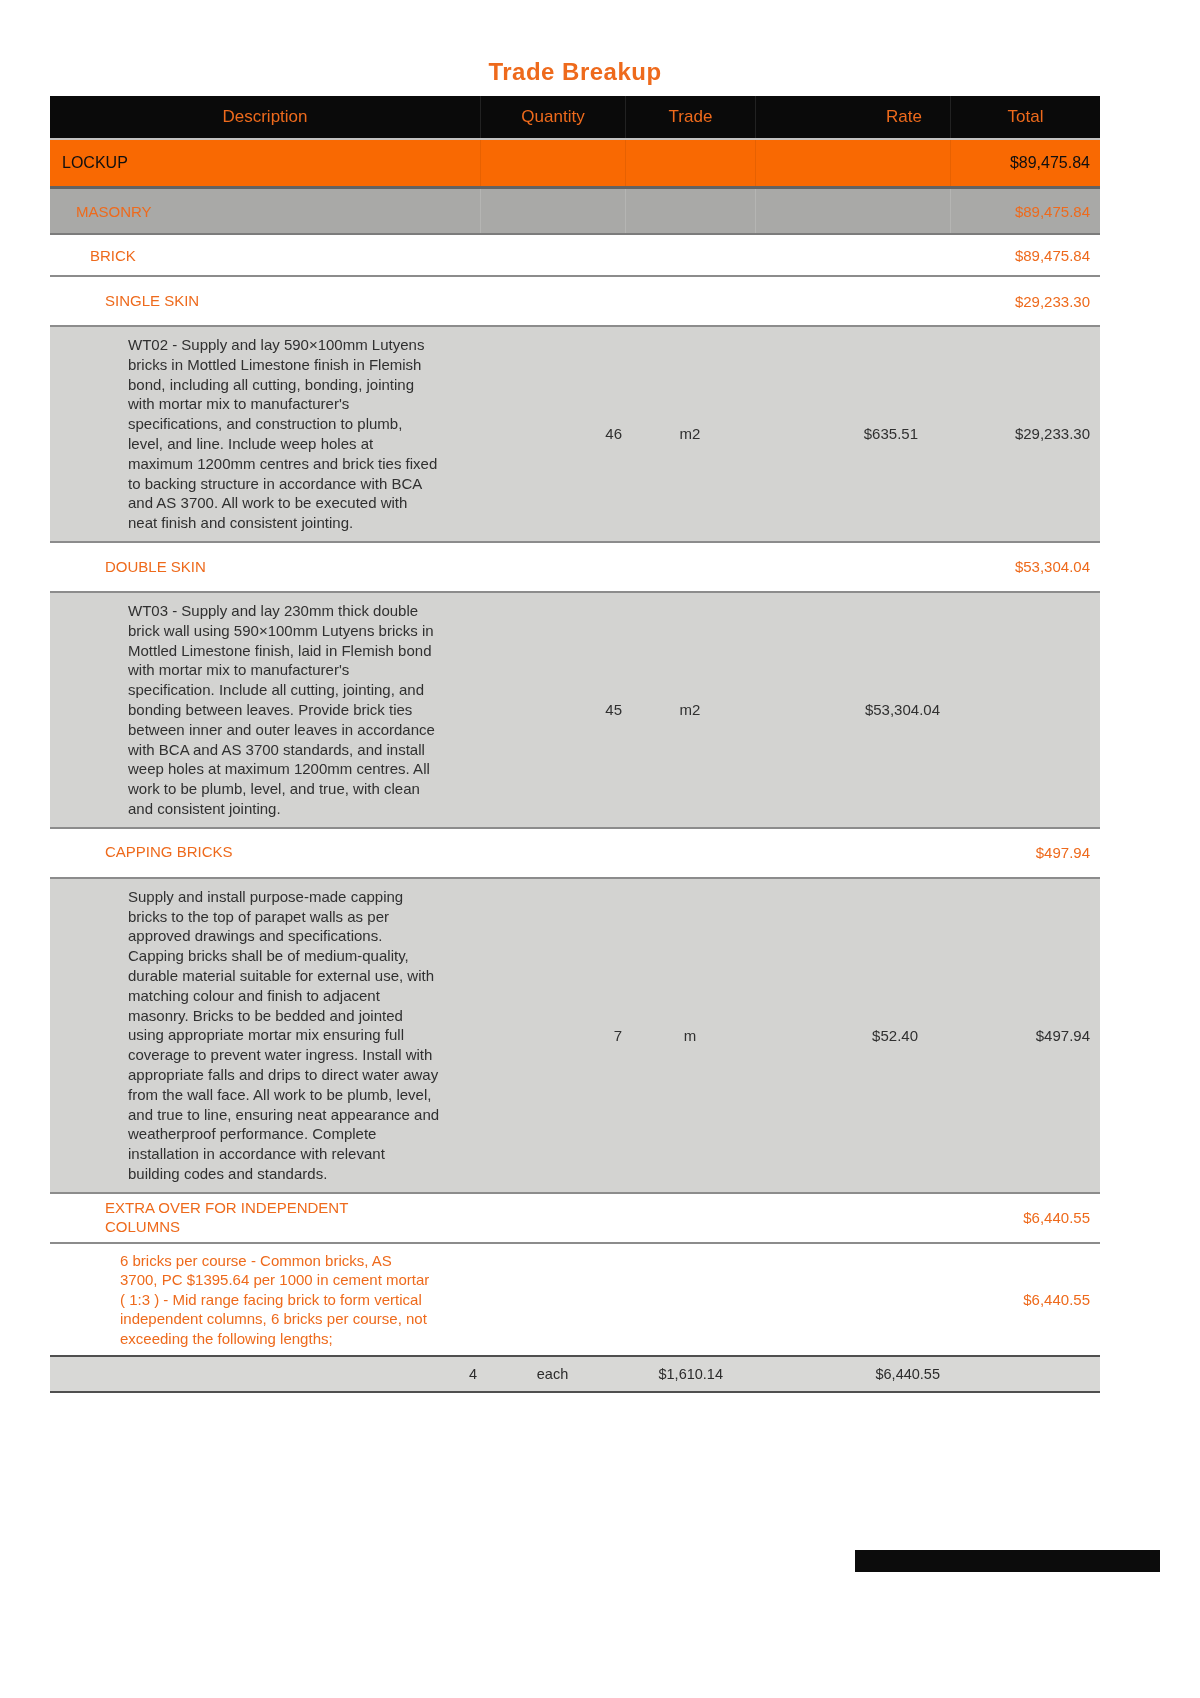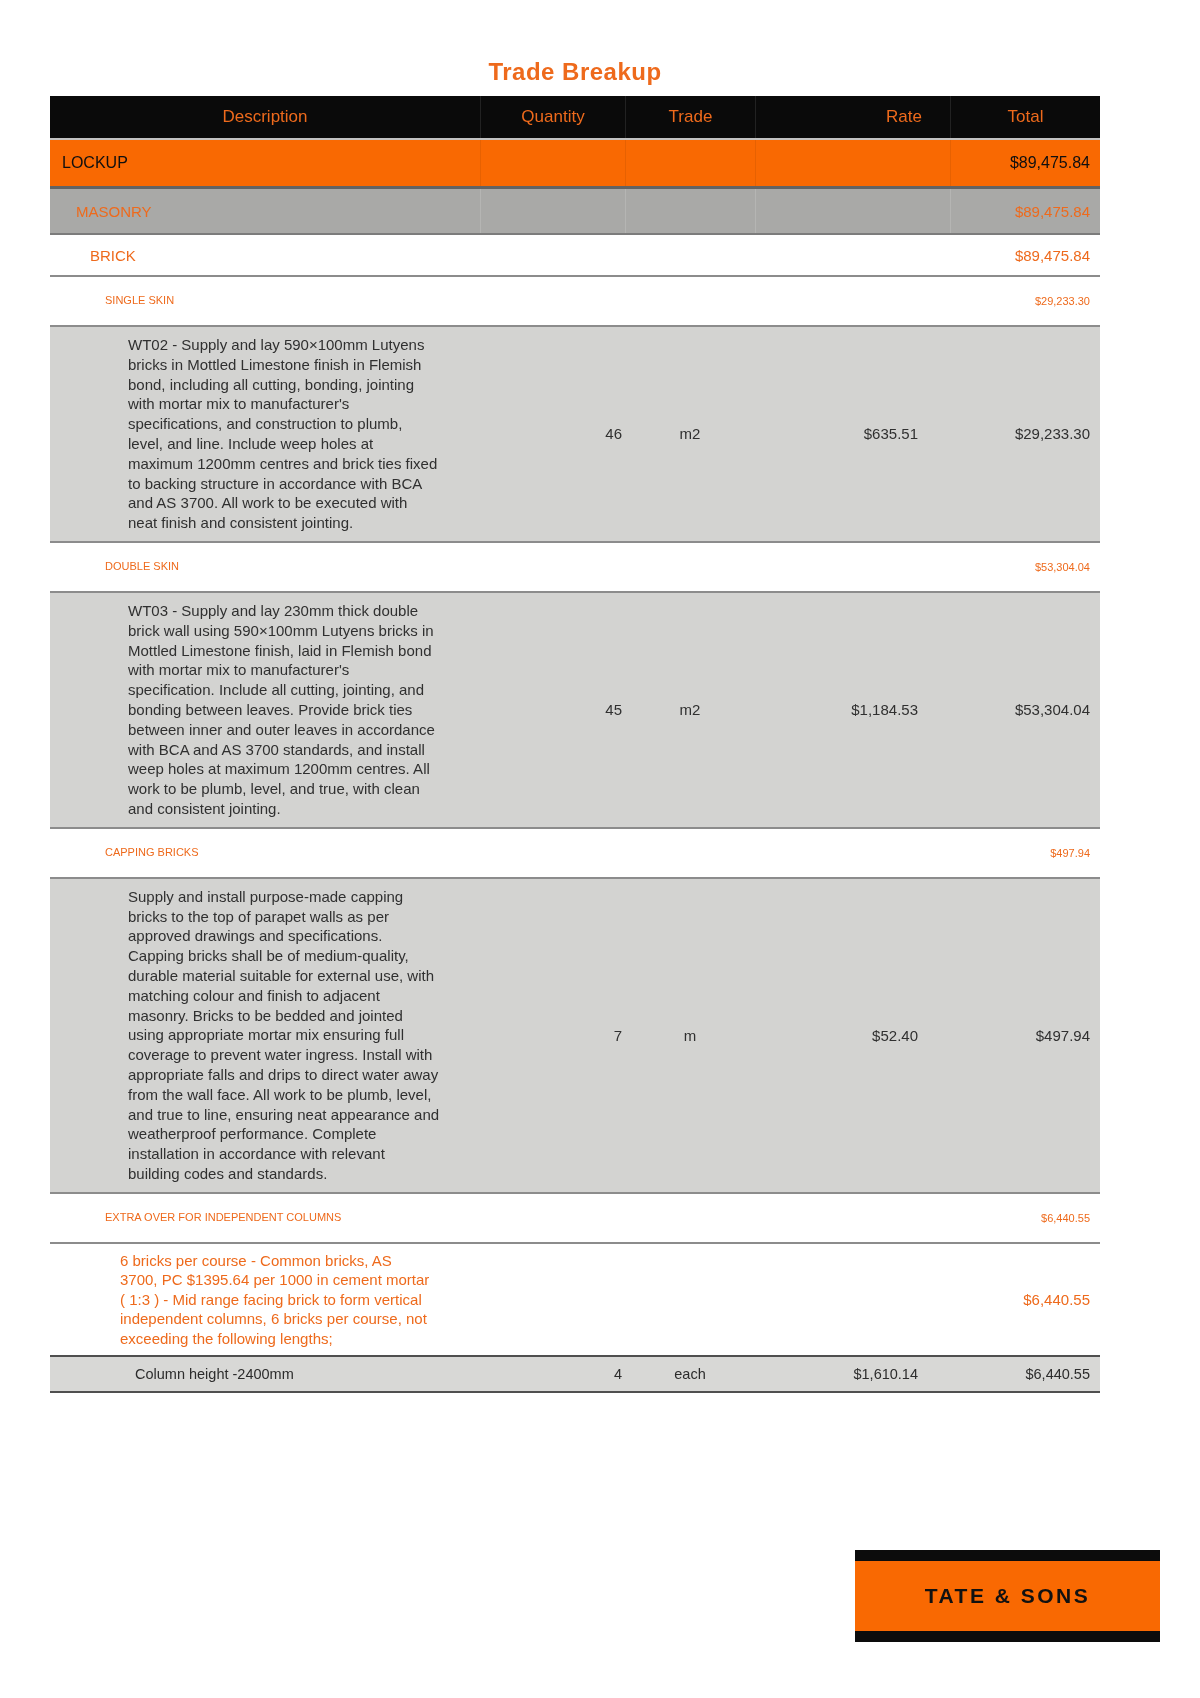--- a/index.html
+++ b/index.html
@@ -32,21 +32,21 @@
 
   
   .lockup{background:#f96902;height:46px;border-top:2px solid #c2c2c2;color:#0f0f0f;font-size:16px;}
   .lockup .desc{padding-left:12px;}
   .lockup .c + .c{border-left:1px solid rgba(0,0,0,0.07);}
   .masonry{background:#a9a9a7;height:44px;border-top:3px solid #636363;border-bottom:2px solid #7c7c7c;color:#ee6a1c;font-size:15px;}
   .masonry .desc{padding-left:26px;}
   .masonry .c + .c{border-left:1px solid rgba(255,255,255,0.14);}
   .brick{background:#ffffff;height:40px;border-bottom:2px solid #8c8c8c;color:#ee6a1c;font-size:15px;}
   .brick .desc{padding-left:40px;}
-  .section{background:#ffffff;min-height:40px;color:#ee6a1c;font-size:11px;padding:4px 0;}
+  .section{background:#ffffff;min-height:40px;color:#ee6a1c;font-size:15px;padding:4px 0;}
   .section .desc{padding-left:55px;}
   .section .sec-label{max-width:270px;line-height:1.25;}
 
   
   .item{background:#d3d3d1;border-top:2px solid #8c8c8c;border-bottom:2px solid #8c8c8c;
         color:#303030;font-size:15px;padding:8px 0;}
   .item .desc{padding-left:78px;align-items:center;}
   .item .desc-text{max-width:312px;line-height:1.32;}
 
   
@@ -136,21 +136,20 @@
     <div class="c rate"></div>
     <div class="c total num">$53,304.04</div>
   </div>
 
   <div class="row item">
     <div class="c desc">
         <div class="desc-text">WT03 - Supply and lay 230mm thick double brick wall using 590×100mm Lutyens bricks in Mottled Limestone finish, laid in Flemish bond with mortar mix to manufacturer's specification. Include all cutting, jointing, and bonding between leaves. Provide brick ties between inner and outer leaves in accordance with BCA and AS 3700 standards, and install weep holes at maximum 1200mm centres. All work to be plumb, level, and true, with clean and consistent jointing.</div>
       </div>
     <div class="c qty num">45</div>
     <div class="c unit num">m2</div>
-    <div class="c rate num">$1,184.53</div>
     <div class="c total num">$53,304.04</div>
   </div>
 
   <div class="row section">
     <div class="c desc">
         <span class="sec-label">CAPPING BRICKS</span>
       </div>
     <div class="c qty"></div>
     <div class="c unit"></div>
     <div class="c rate"></div>
@@ -181,28 +180,24 @@
     <div class="c desc">
         <div class="desc-text">6 bricks per course - Common bricks, AS 3700, PC $1395.64 per 1000 in cement mortar ( 1:3 ) - Mid range facing brick to form vertical independent columns, 6 bricks per course, not exceeding the following lengths;</div>
       </div>
     <div class="c qty"></div>
     <div class="c unit"></div>
     <div class="c rate"></div>
     <div class="c total num">$6,440.55</div>
   </div>
 
   <div class="row subitem">
-    <div class="c desc">Column height -2400mm</div>
     <div class="c qty num">4</div>
     <div class="c unit num">each</div>
     <div class="c rate num">$1,610.14</div>
     <div class="c total num">$6,440.55</div>
   </div>
 
 </div>
 
 <div class="logo">
   <div class="bar"></div>
-  <div class="mid">
-    <span>TATE &amp; SONS</span>
-  </div>
   <div class="bar"></div>
 </div>
 
 </body></html>

